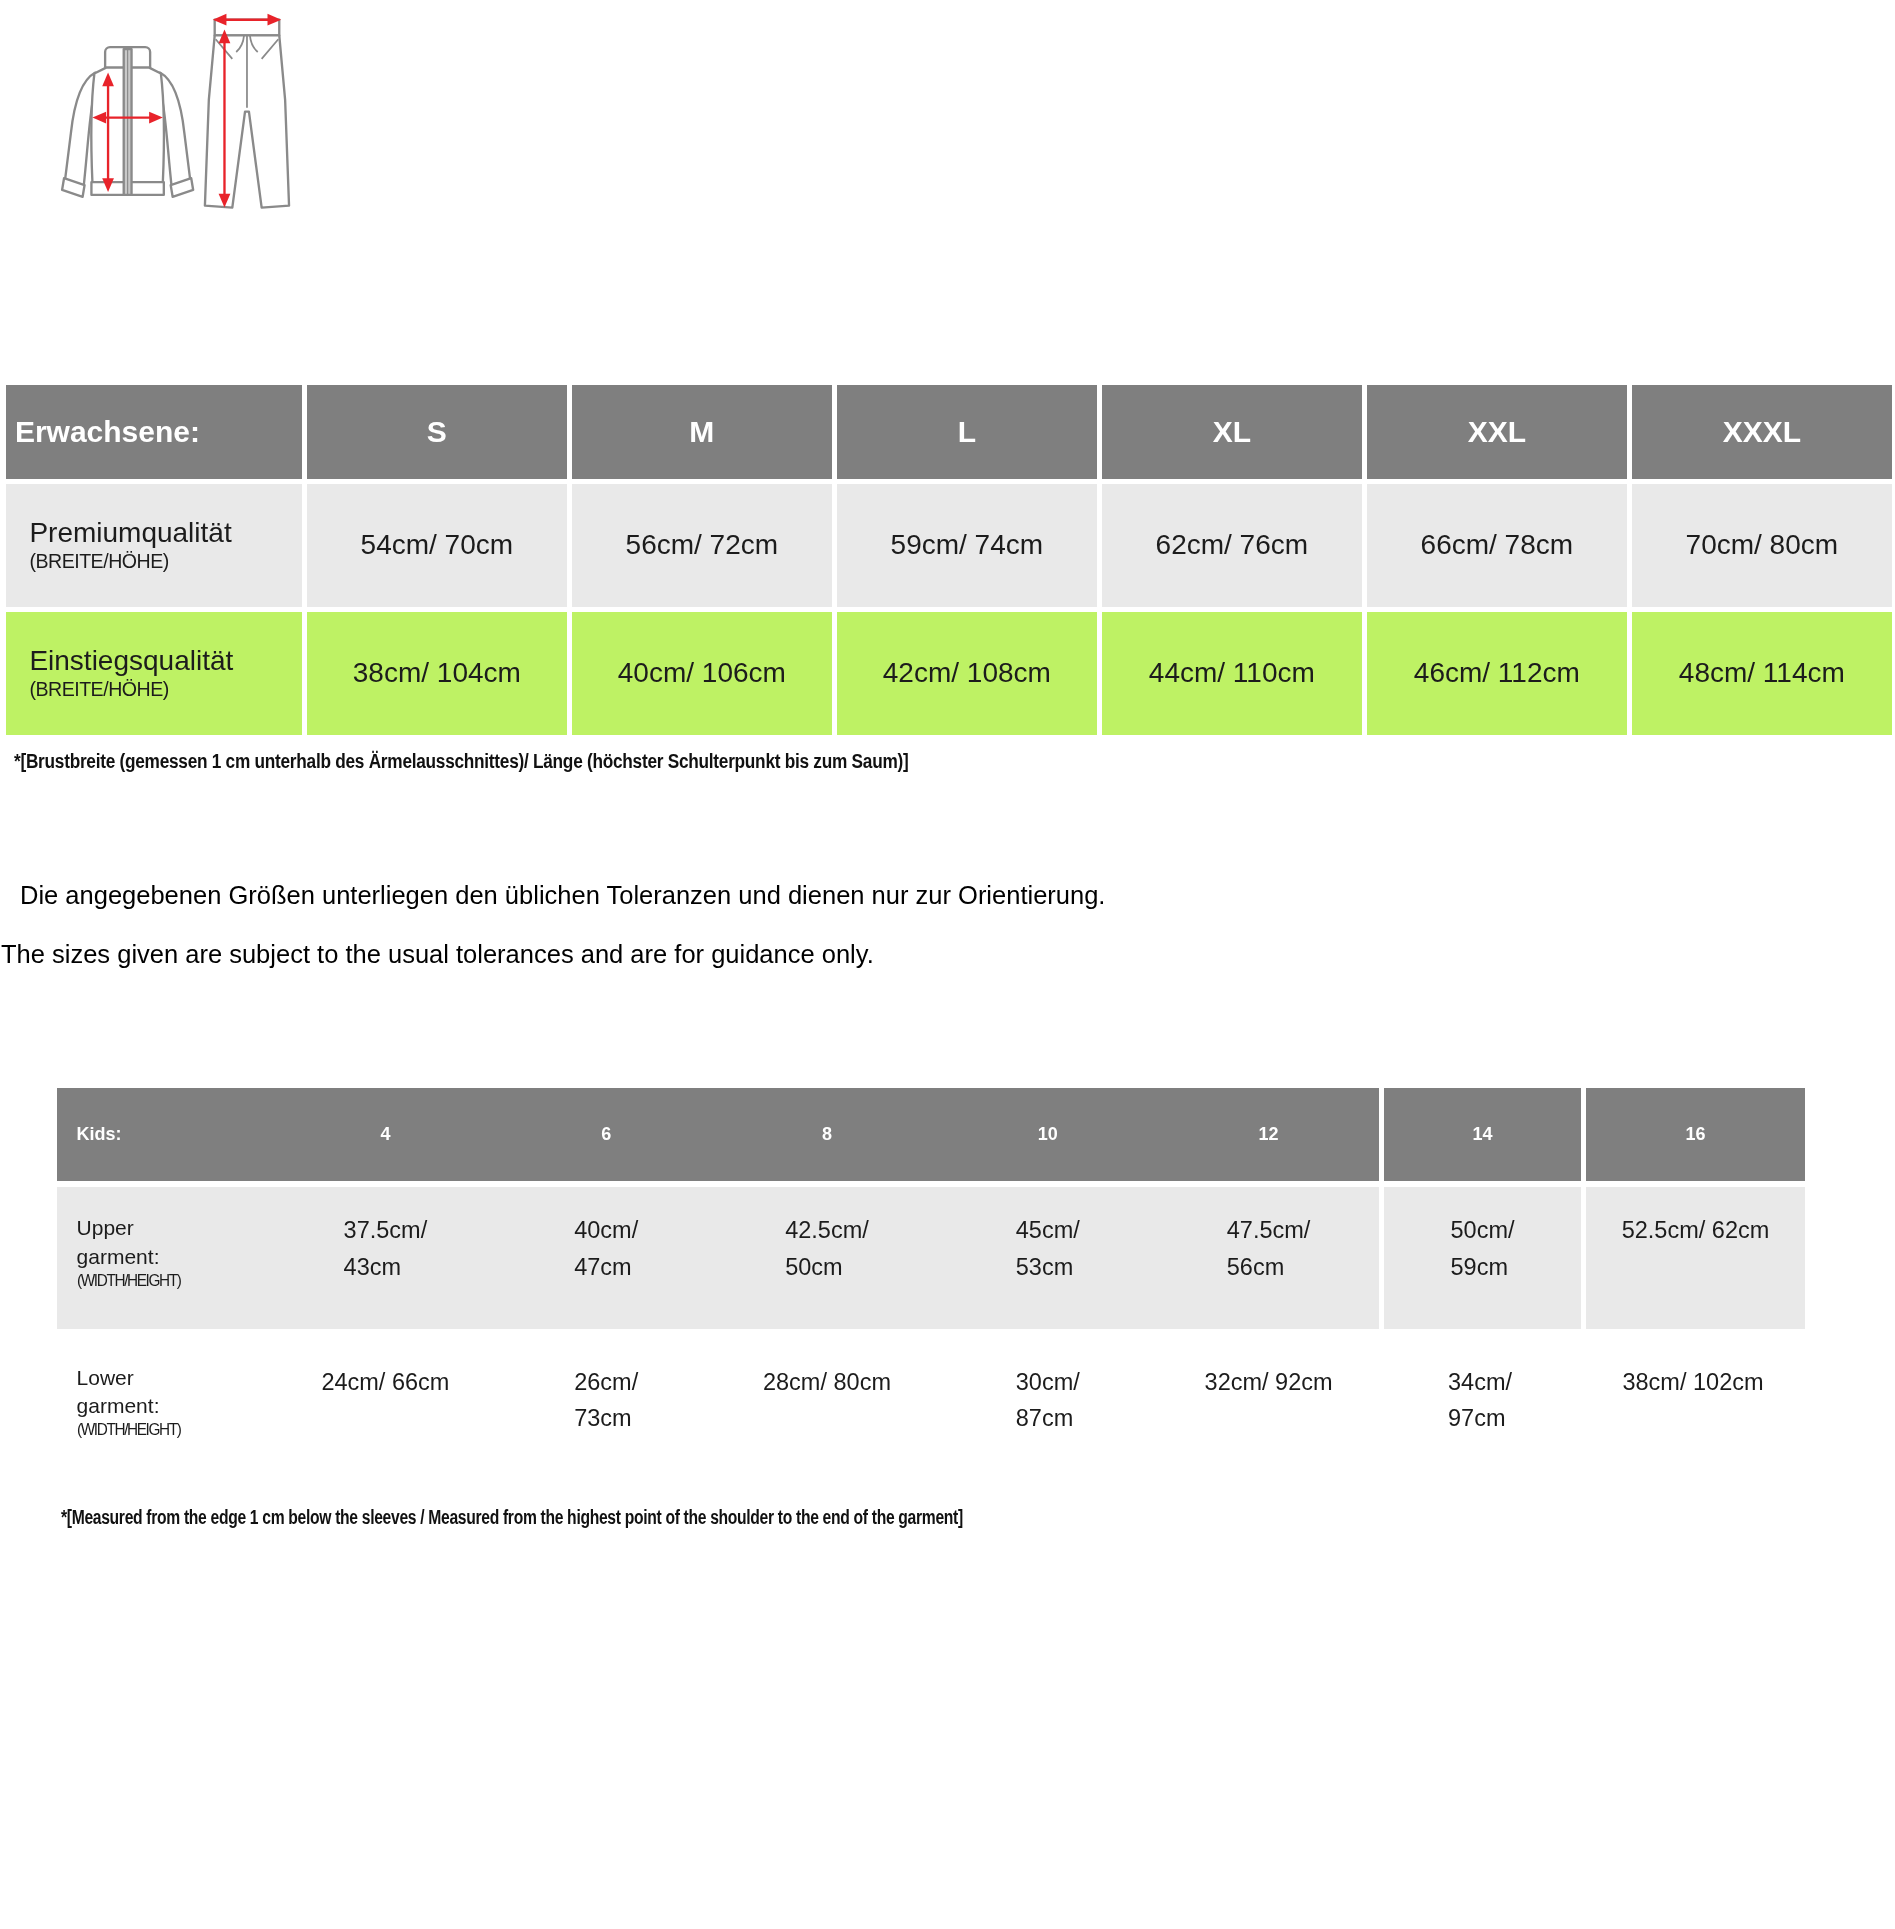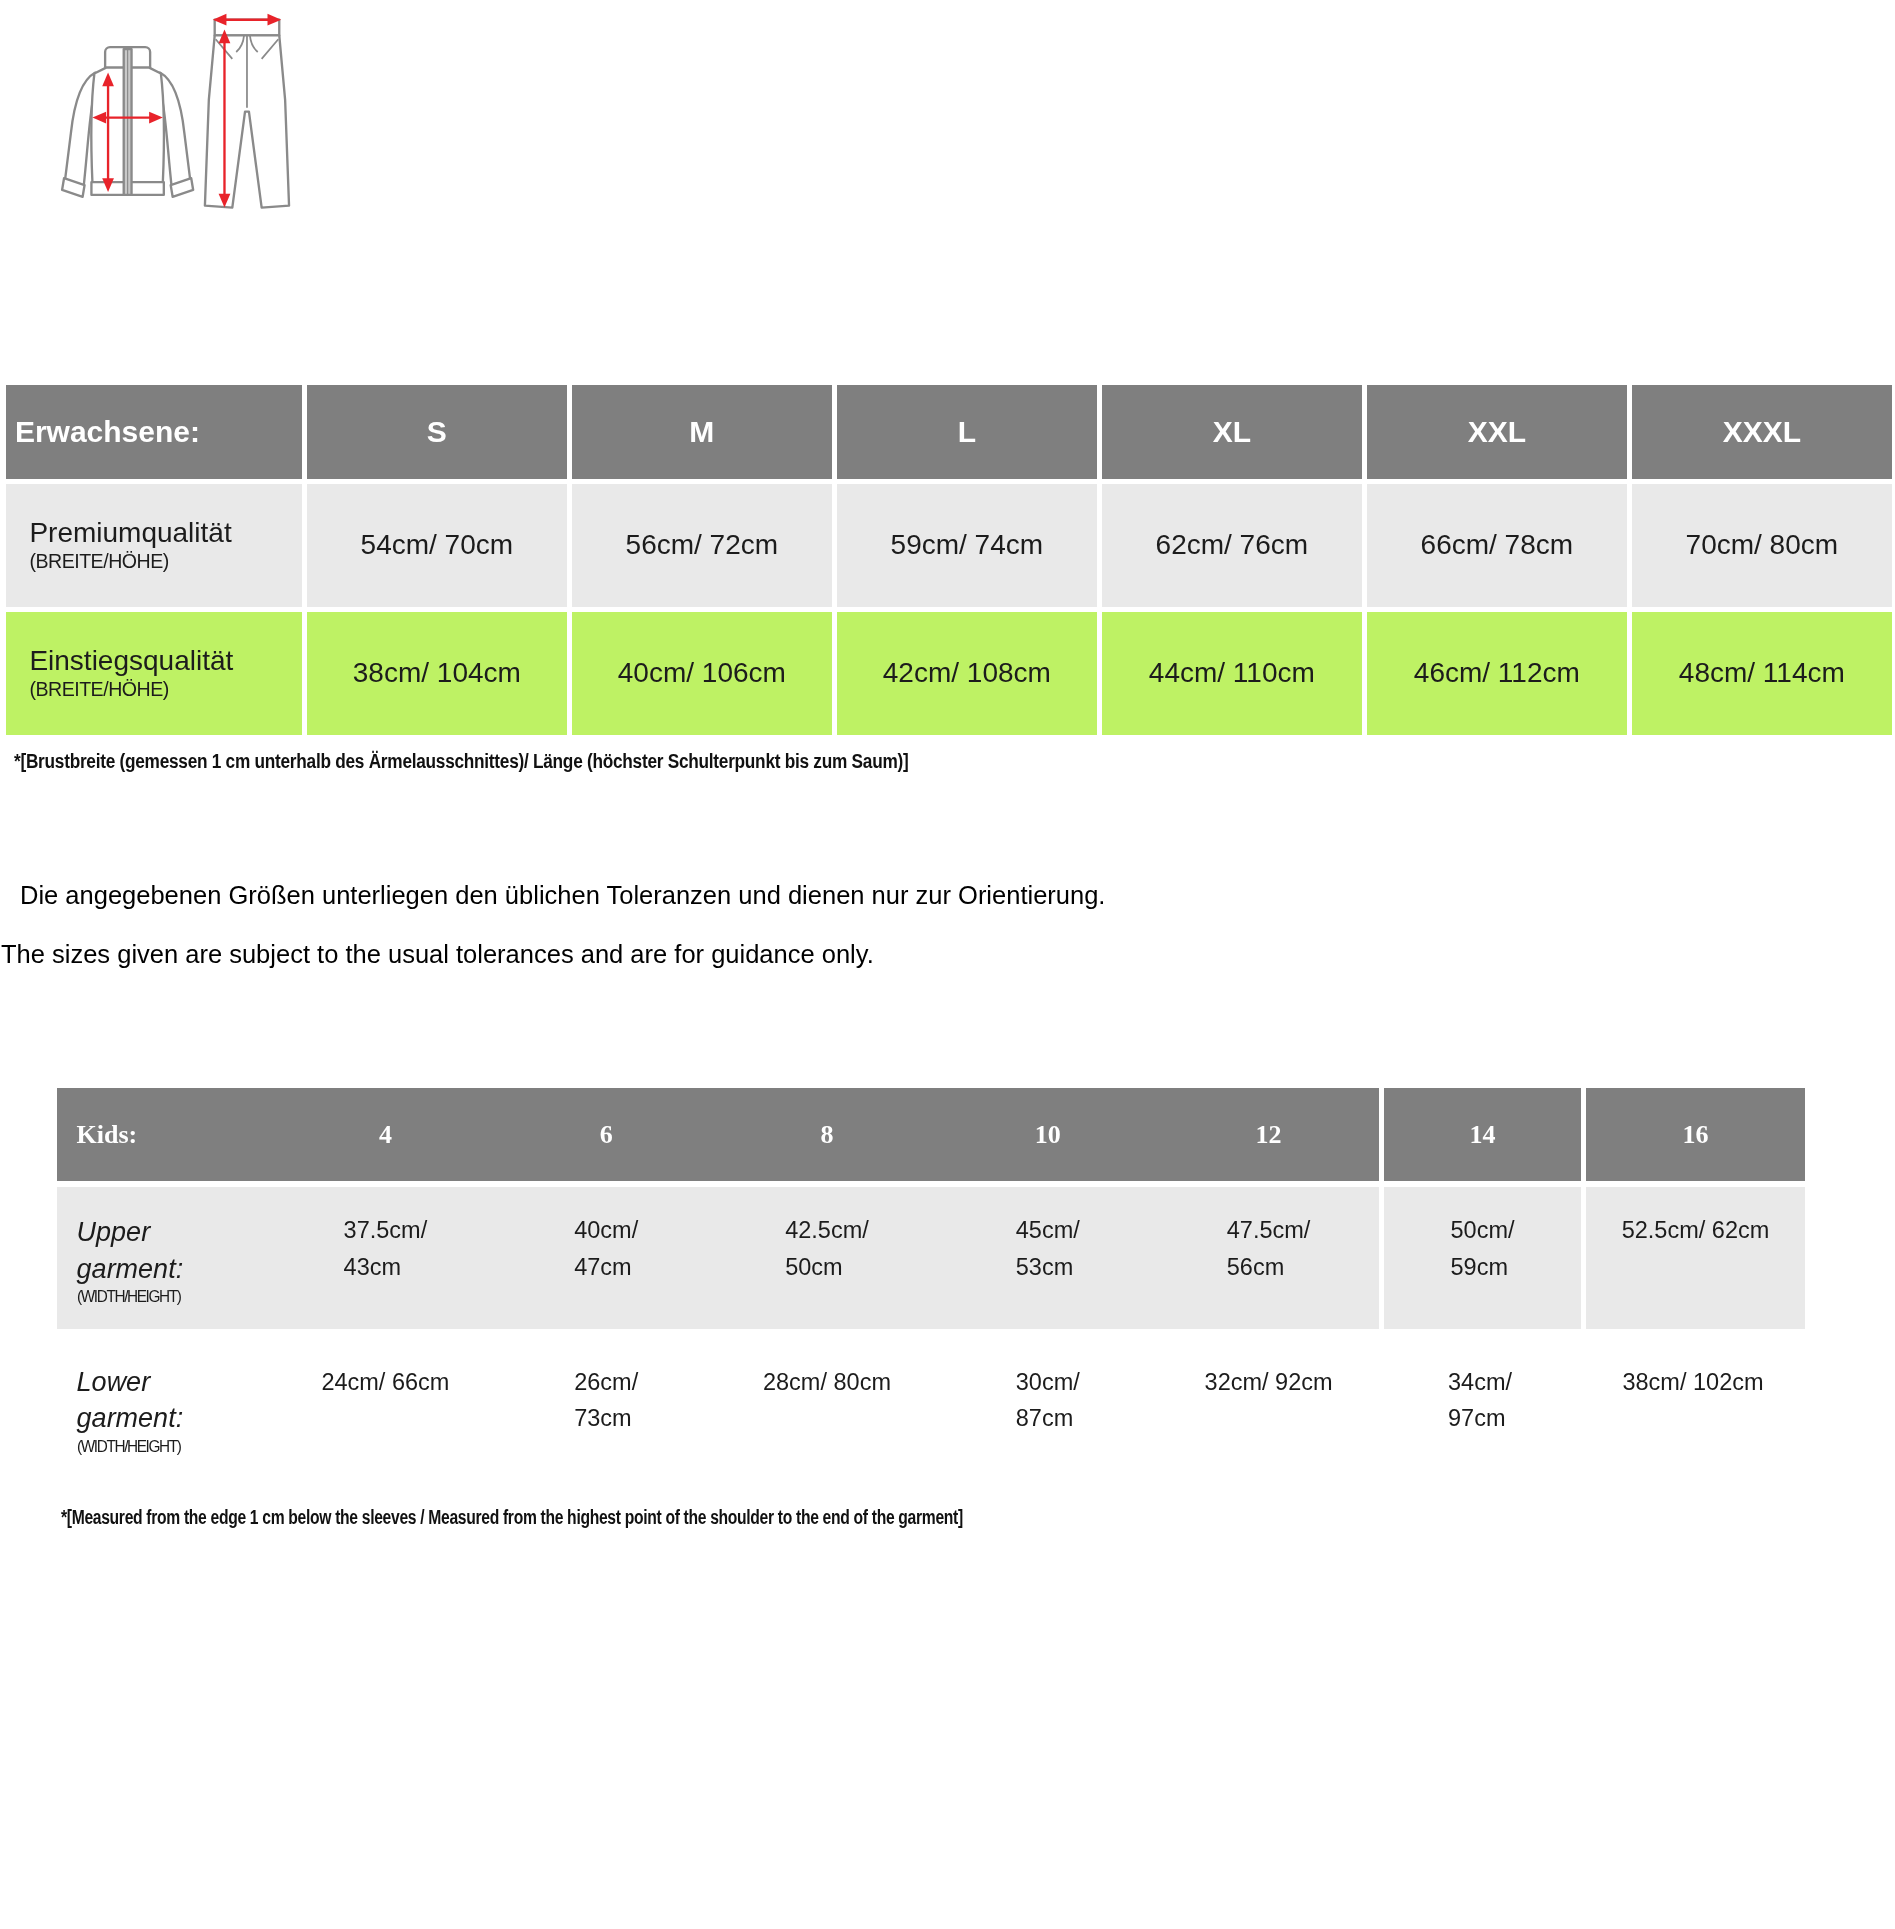--- a/index.html
+++ b/index.html
@@ -50,35 +50,35 @@
 
   
   .kids-table{
     position:absolute;left:57px;top:1088px;width:1748px;
     display:grid;
     grid-template-columns:218px repeat(5,1fr) 202px 224px;
     grid-template-rows:93px 142px 127px;
     row-gap:5.9px;column-gap:0;
   }
   .kt-h{
-    background:#7f7f7f;color:#fff;font-weight:bold;font-size:26px;
-    display:flex;align-items:center;justify-content:center;font-family:Liberation Serif, serif;
+    background:#7f7f7f;color:#fff;font-weight:bold;font-size:18px;
+    display:flex;align-items:center;justify-content:center;
   }
   .kt-h.first{justify-content:flex-start;padding-left:19.6px;}
   .kt-v{
     background:#e9e9e9;font-size:23.5px;line-height:1.55;
     display:flex;align-items:flex-start;justify-content:center;padding-top:25.5px;
   }
   .kt-v.white,.kt-label.white{background:#ffffff;padding-top:29px;}
   .kt-label{
     background:#e9e9e9;display:flex;flex-direction:column;align-items:flex-start;
     padding:27.4px 0 0 19.6px;
   }
   .kt-label.white{padding-top:29px;}
-  .kt-label .main{font-size:27px;line-height:1.35;font-style:italic;}
+  .kt-label .main{font-size:21px;line-height:1.35;}
   .kt-label .sub{font-size:16.7px;letter-spacing:-1.5px;line-height:1.2;transform:scaleX(0.92);transform-origin:left top;}
   .sep{border-left:5.9px solid #ffffff;}
 </style>
 </head>
 <body>
 
 <svg class="garments" viewBox="0 0 260 230">
   <g transform="translate(8,30)">
     <g stroke="#8a8a8a" stroke-width="2.4" fill="#ffffff" stroke-linejoin="round">
 

